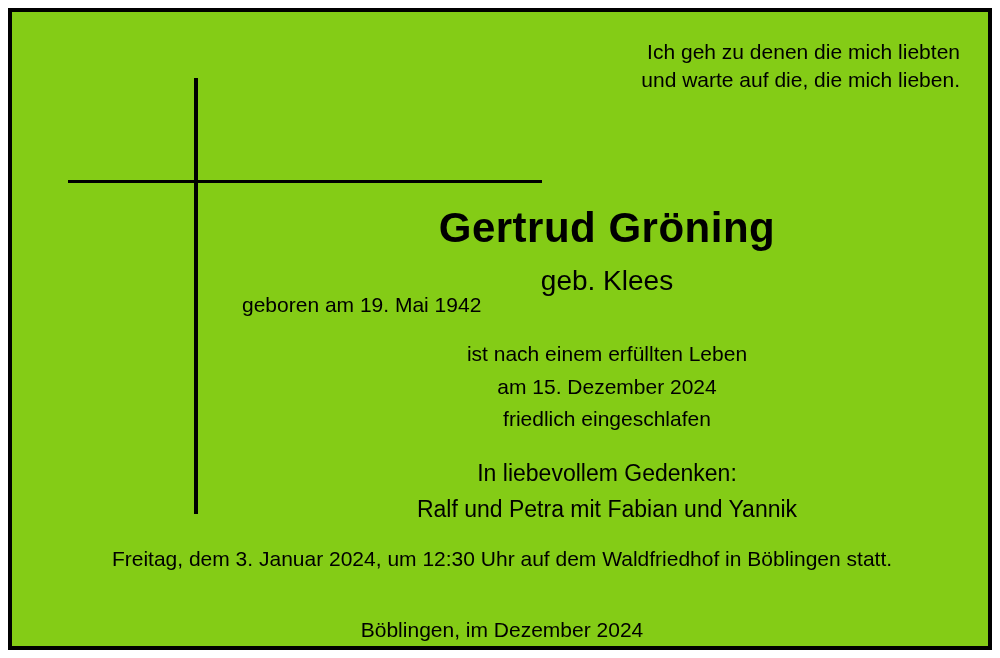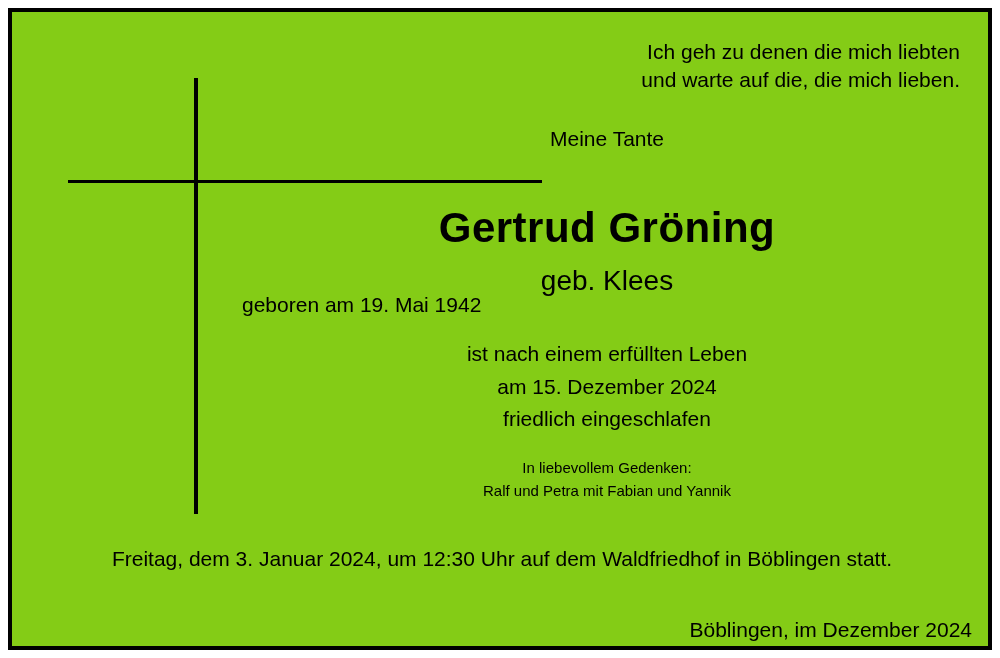--- a/index.html
+++ b/index.html
@@ -118,62 +118,61 @@
     line-height: 1.55;
     color: #000000;
   }
 
   .memory {
     position: absolute;
     left: 230px;
     top: 444px;
     width: 730px;
     text-align: center;
-    font-size: 15px;
+    font-size: 23px;
     line-height: 1.55;
     color: #000000;
   }
 
   .ceremony {
     position: absolute;
     left: 20px;
     top: 531px;
     width: 940px;
     text-align: center;
     font-size: 21px;
     line-height: 1.55;
     color: #000000;
   }
 
   .place-date {
     position: absolute;
     left: 20px;
     top: 606px;
     width: 940px;
-    text-align: right;
+    text-align: center;
     font-size: 21px;
     color: #000000;
   }
 </style>
 </head>
 <body>
 
 <div class="page">
   <div class="frame">
     <div class="inner">
 
       <div class="cross-vert"></div>
       <div class="cross-horiz"></div>
 
       <div class="epitaph">
         <div>Ich geh zu denen die mich liebten</div>
         <div>und warte auf die, die mich lieben.</div>
       </div>
 
-      <div class="relation">Meine Tante</div>
 
       <div class="name">Gertrud Gröning</div>
 
       <div class="maiden">geb. Klees</div>
 
       <div class="born">geboren am 19. Mai 1942</div>
 
       <div class="passing">
         <div>ist nach einem erfüllten Leben</div>
         <div>am 15. Dezember 2024</div>

